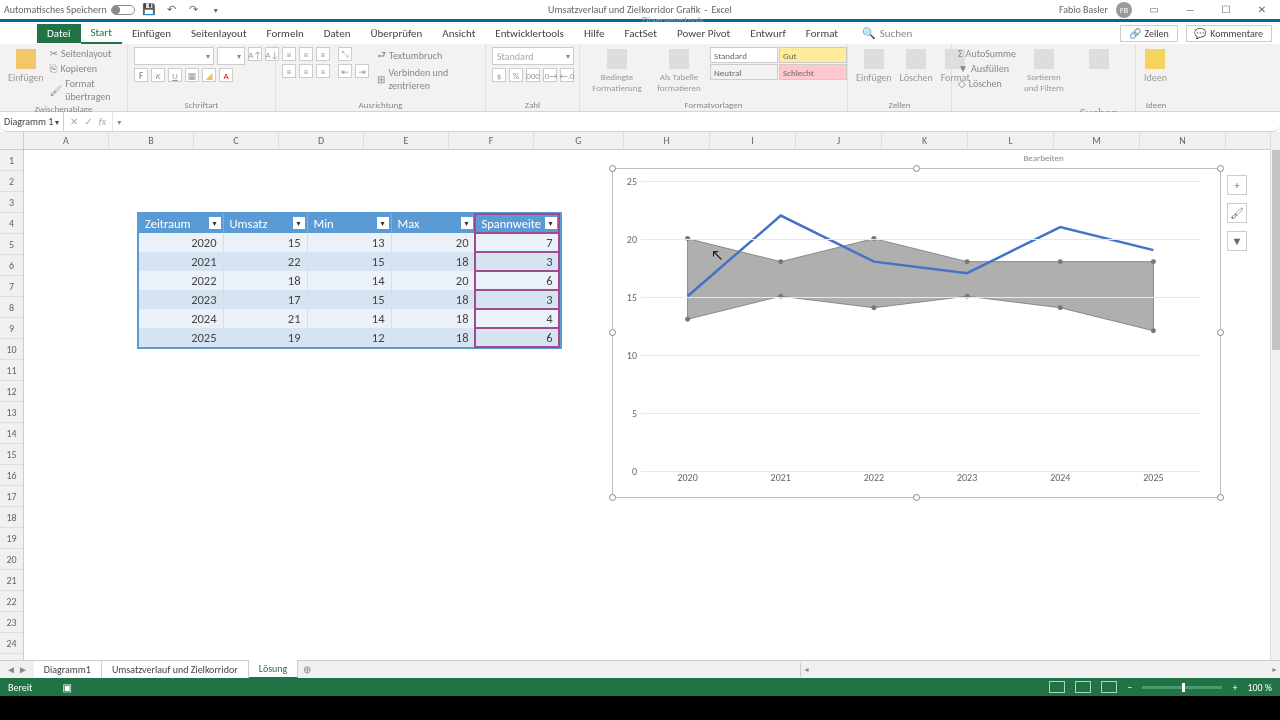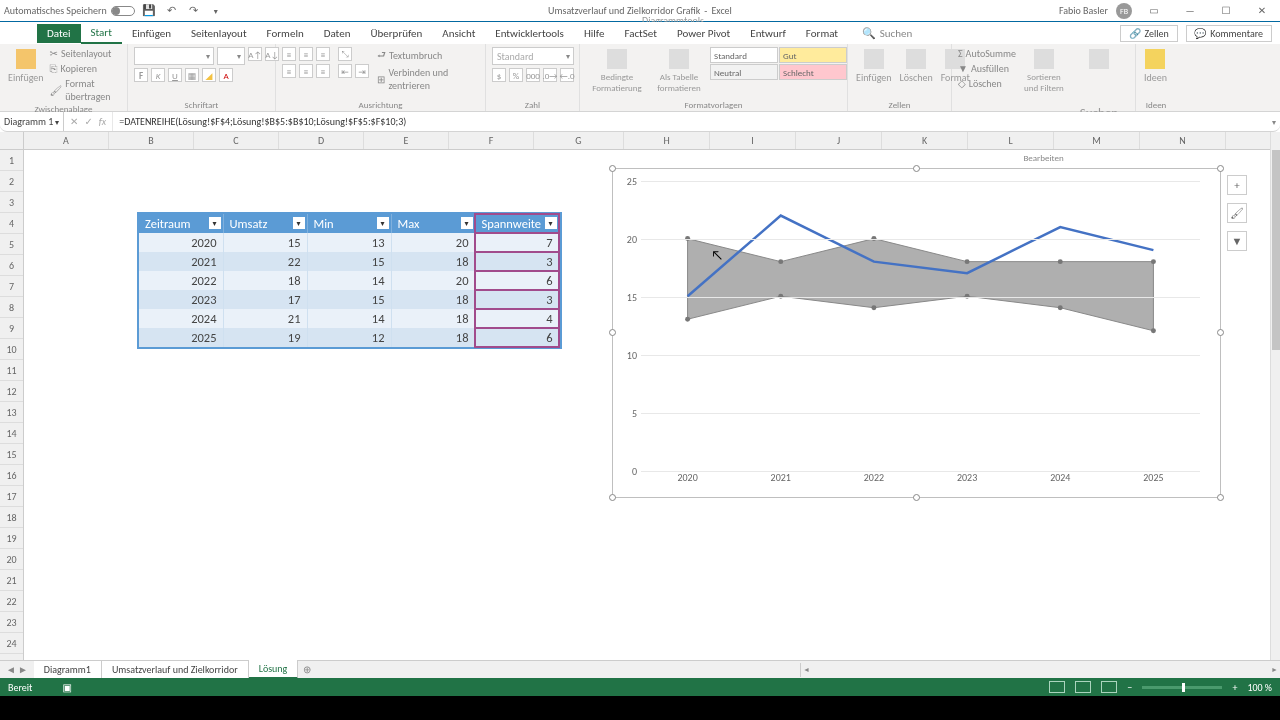--- a/index.html
+++ b/index.html
@@ -1,20 +1,20 @@
 <!DOCTYPE html>
 <html><head>
 <meta charset="utf-8">
 <style>
 * { box-sizing: border-box; margin: 0; padding: 0; font-family: "Segoe UI", Calibri, Arial, sans-serif; }
 body { background: #000; width: 1280px; height: 720px; overflow: hidden; font-size: 11px; color: #444; }
 .app { background: #fff; width: 1280px; height: 696px; display: flex; flex-direction: column; }
 
 
-.titlebar { height: 22px; background: #fff; display: flex; align-items: center; padding: 0 4px; border-bottom: 1px solid #0369a1; position: relative; }
+.titlebar { height: 22px; background: #fff; display: flex; align-items: center; padding: 0 4px; border-bottom: 3px solid #0369a1; position: relative; }
 .titlebar .left { display: flex; align-items: center; gap: 8px; font-size: 10px; color: #666; }
 .autosave { display: flex; align-items: center; gap: 4px; }
 .toggle { width: 24px; height: 10px; border: 1px solid #888; border-radius: 5px; position: relative; }
 .toggle::after { content: ""; position: absolute; width: 8px; height: 8px; background: #888; border-radius: 50%; left: 0; top: 0; }
 .qat-icon { width: 14px; height: 14px; display: inline-flex; align-items: center; justify-content: center; font-size: 11px; color: #666; }
 .titlebar .center { position: absolute; left: 50%; transform: translateX(-50%); font-size: 10px; color: #666; display: flex; gap: 4px; align-items: center; }
 .titlebar .right { margin-left: auto; display: flex; align-items: center; gap: 8px; font-size: 10px; color: #666; }
 .avatar { width: 16px; height: 16px; border-radius: 50%; background: #999; display: inline-flex; align-items: center; justify-content: center; font-size: 8px; color: #fff; }
 .winbtn { width: 28px; height: 18px; display: inline-flex; align-items: center; justify-content: center; font-size: 10px; }
 
@@ -315,21 +315,20 @@
   <div class="fbar">
     <div class="namebox">
         <span>Diagramm 1</span>
         <span style="font-size:8px;">▾</span>
       </div>
     <div class="fbtns">
       <span>✕</span>
       <span>✓</span>
       <span><i>fx</i></span>
     </div>
-    <div class="formula">=DATENREIHE(Lösung!$F$4;Lösung!$B$5:$B$10;Lösung!$F$5:$F$10;3)</div>
     <span style="padding:0 4px;font-size:8px;color:#888;">▾</span>
   </div>
 
   <div class="gridwrap">
     <div class="rowheads" id="rowheads">
         <div class="corner"></div>
         <div class="rowhead">1</div>
         <div class="rowhead">2</div>
         <div class="rowhead">3</div>
         <div class="rowhead">4</div>

